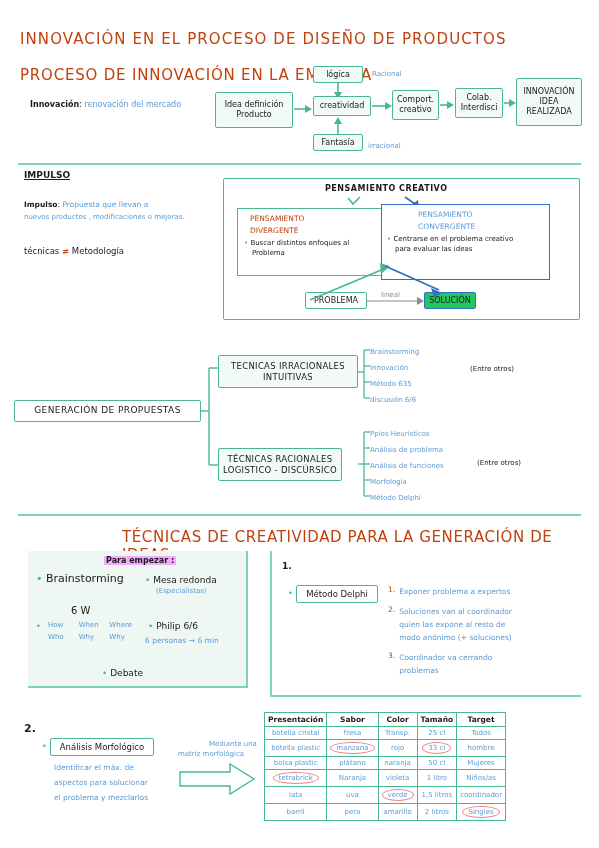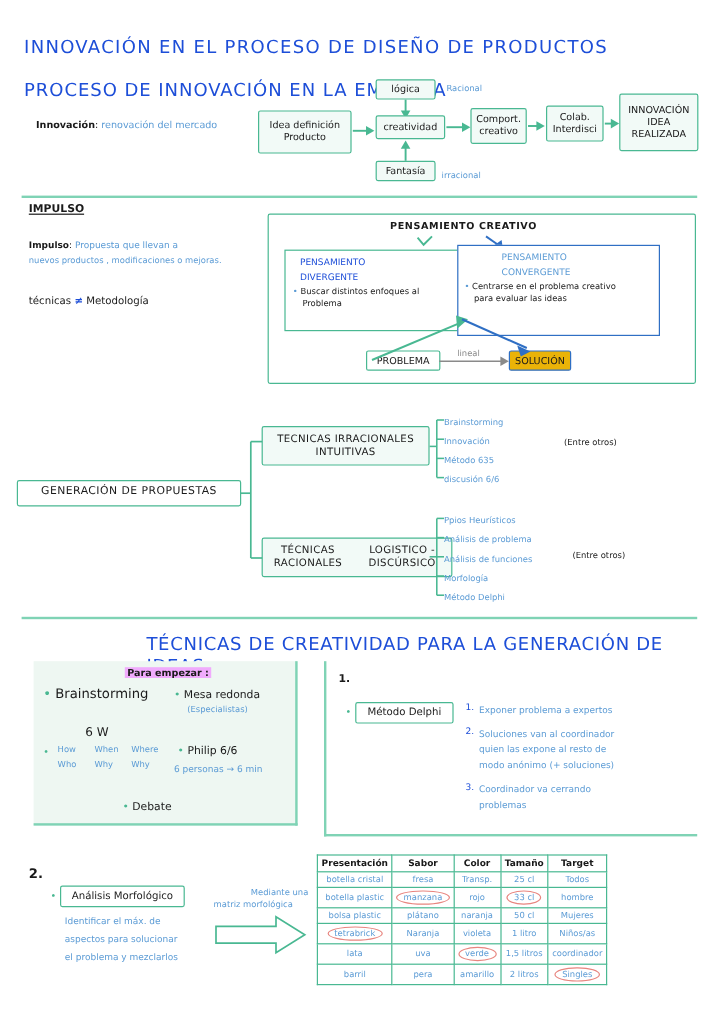--- a/index.html
+++ b/index.html
@@ -5,21 +5,21 @@
   html,body{margin:0;padding:0;}
   body{
     width:599px;height:848px;background:#ffffff;
     font-family:"DejaVu Sans", sans-serif;
     position:relative;overflow:hidden;
     -webkit-font-smoothing:antialiased;
   }
   .page{position:absolute;left:0;top:0;width:599px;height:848px;}
   .abs{position:absolute;}
   
-  .green{color:#1d4ed8;}
+  .green{color:#c2410c;}
   .blue{color:#5b9bd5;}
   .black{color:#1a1a1a;}
   .gray{color:#8a8a8a;}
 
   
   .title{font-size:15px;letter-spacing:1.1px;font-weight:400;}
   .sect{font-size:15px;letter-spacing:.8px;}
   .t8{font-size:8px;}
   .t75{font-size:7.5px;}
   .t7{font-size:7px;}
@@ -172,21 +172,21 @@
     <div class="t75 blue" style="margin:5px 0 0 36px;">PENSAMIENTO</div>
     <div class="t75 blue" style="margin:3px 0 0 36px;">CONVERGENTE</div>
     <div class="t7 black" style="margin:4px 0 0 5px;">
       <span class="blue">•</span>
       <span>Centrarse  en el problema  creativo</span>
     </div>
     <div class="t7 black" style="margin:2px 0 0 13px;">para  evaluar  las  ideas</div>
   </div>
 
   <div class="abs box t8 black boxw" style="left:305px;top:292px;width:62px;height:17px;">PROBLEMA</div>
-  <div class="abs box t8 black" style="left:424px;top:292px;width:52px;height:17px;border-color:#2f6fc4;background:#eab308;">SOLUCIÓN</div>
+  <div class="abs box t8 black" style="left:424px;top:292px;width:52px;height:17px;border-color:#2f6fc4;background:#22c55e;">SOLUCIÓN</div>
   <div class="abs t7 gray" style="left:381px;top:291px;">lineal</div>
 
   <svg class="abs" style="left:366px;top:294px;" width="60" height="12">
     <line x1="0" y1="7" x2="52" y2="7" stroke="#8a8a8a" stroke-width="1.2"></line>
     <polygon points="51,3 51,11 58,7" fill="#8a8a8a"></polygon>
   </svg>
 
   <svg class="abs" style="left:300px;top:262px;" width="92" height="40">
     <line x1="10" y1="38" x2="86" y2="6" stroke="#49b892" stroke-width="1.7"></line>
     <polygon points="80,1 90,4 81,12" fill="#49b892"></polygon>
@@ -203,21 +203,21 @@
     <line x1="9" y1="16" x2="9" y2="113" stroke="#49b892" stroke-width="1.4"></line>
     <line x1="9" y1="16" x2="19" y2="16" stroke="#49b892" stroke-width="1.4"></line>
     <line x1="9" y1="113" x2="19" y2="113" stroke="#49b892" stroke-width="1.4"></line>
   </svg>
 
   <div class="abs box t85 black" style="left:218px;top:355px;width:140px;height:33px;flex-direction:column;letter-spacing:.3px;">
     <span>TECNICAS  IRRACIONALES</span>
     <span>INTUITIVAS</span>
   </div>
 
-  <div class="abs box t85 black" style="left:218px;top:448px;width:159px;height:33px;flex-direction:row;letter-spacing:.3px;">
+  <div class="abs box t85 black" style="left:218px;top:448px;width:124px;height:33px;flex-direction:column;letter-spacing:.3px;">
     <span>TÉCNICAS   RACIONALES</span>
     <span>LOGISTICO - DISCÚRSICO</span>
   </div>
 
   <svg class="abs" style="left:358px;top:346px;" width="14" height="58">
     <line x1="0" y1="26" x2="6" y2="26" stroke="#49b892" stroke-width="1.3"></line>
     <line x1="6" y1="4" x2="6" y2="52" stroke="#49b892" stroke-width="1.3"></line>
     <line x1="6" y1="4" x2="12" y2="4" stroke="#49b892" stroke-width="1.3"></line>
     <line x1="6" y1="20" x2="12" y2="20" stroke="#49b892" stroke-width="1.3"></line>
     <line x1="6" y1="36" x2="12" y2="36" stroke="#49b892" stroke-width="1.3"></line>

